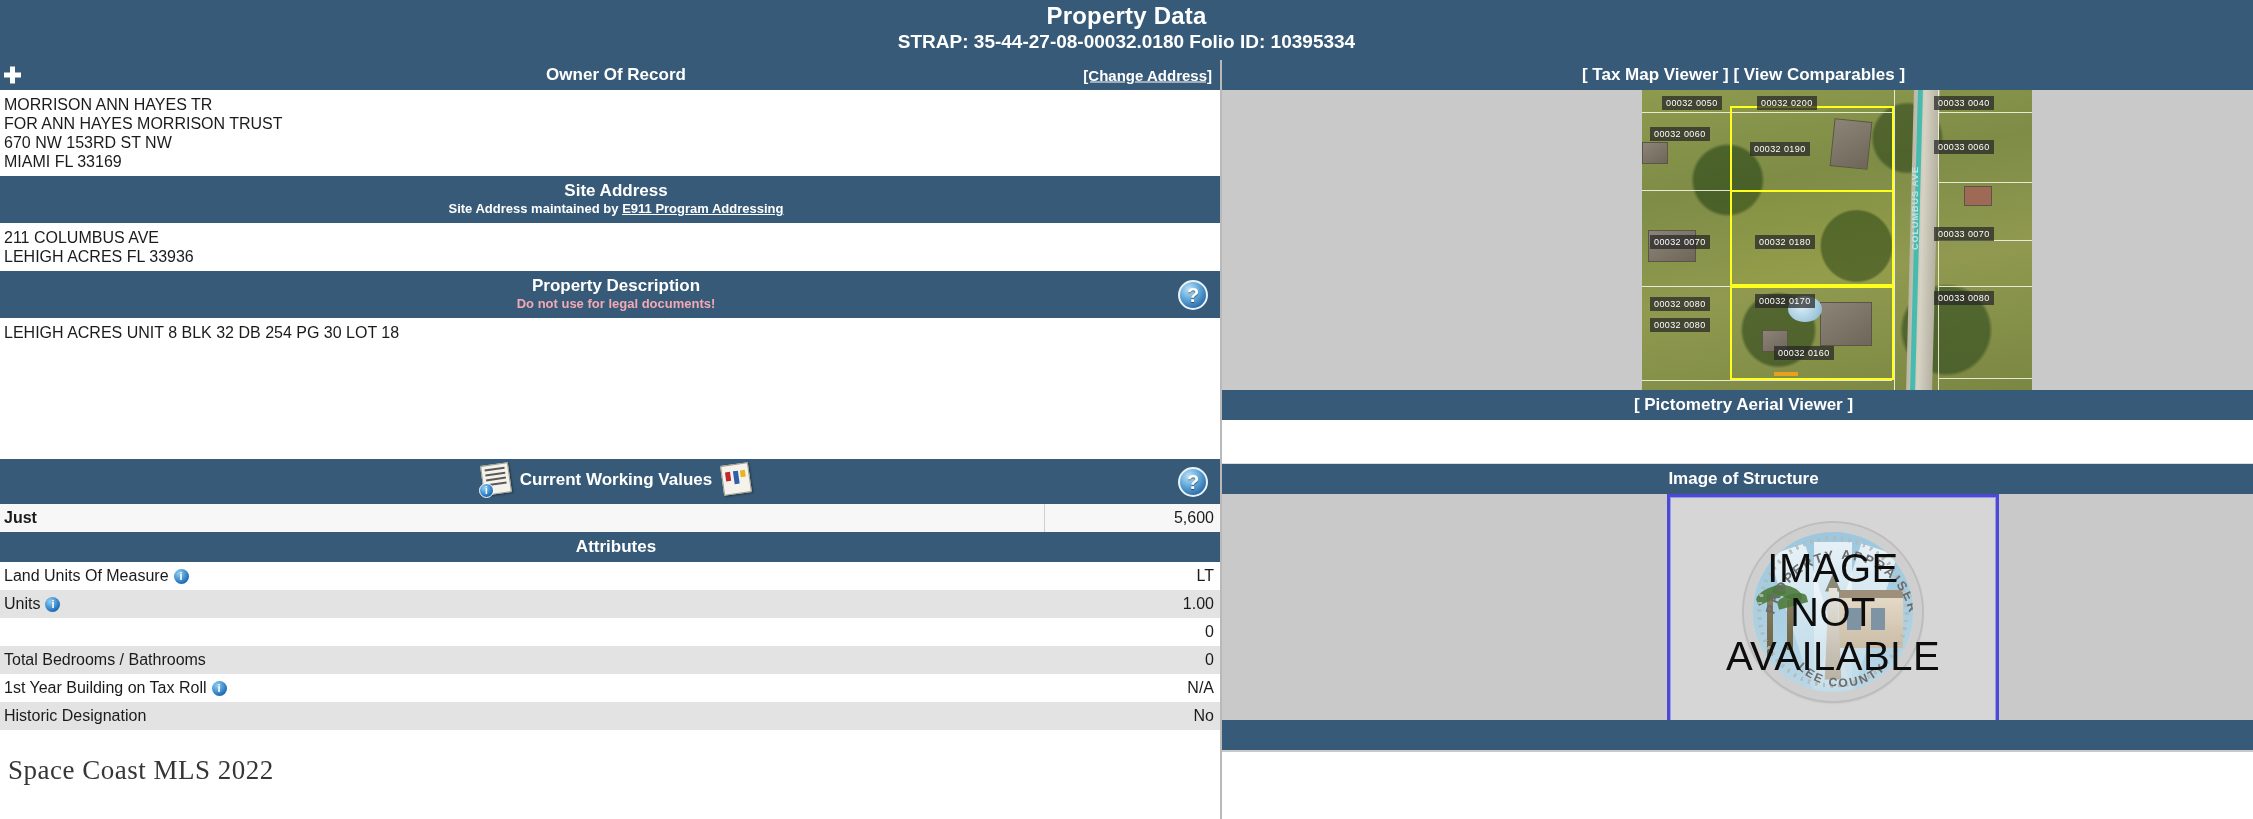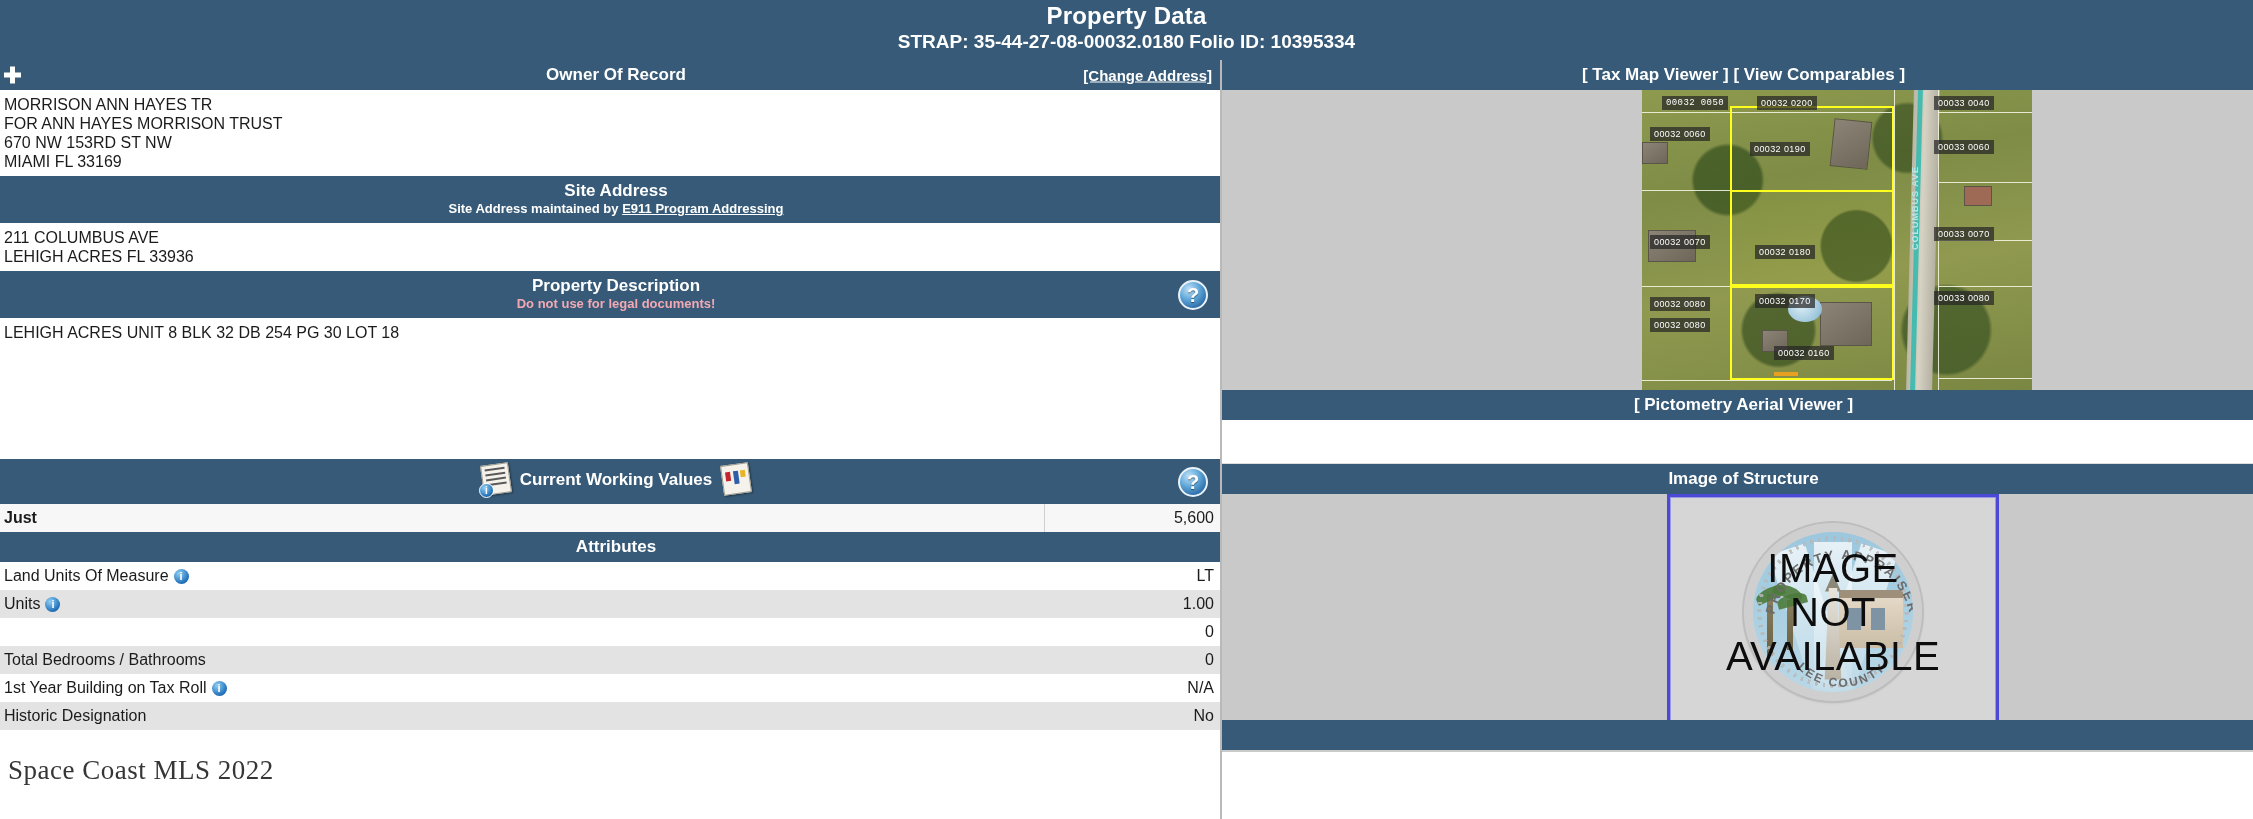--- a/index.html
+++ b/index.html
@@ -386,28 +386,28 @@
         <div class="ylin" style="left:132px; top:282px; width:24px; height:4px; background:#e8a020;"></div>
 
         <div class="bldg" style="left:190px; top:30px; width:38px; height:48px; transform:rotate(6deg);"></div>
         <div class="bldg" style="left:178px; top:212px; width:52px; height:44px;"></div>
         <div class="bldg" style="left:120px; top:240px; width:26px; height:22px;"></div>
         <div class="bldg" style="left:6px;   top:140px; width:48px; height:32px;"></div>
         <div class="bldg" style="left:0px;   top:52px;  width:26px; height:22px;"></div>
         <div class="bldg" style="left:322px; top:96px;  width:28px; height:20px; background:#9e6a55;"></div>
         <div class="pond" style="left:146px; top:206px; width:34px; height:26px;"></div>
 
-        <div class="lbl" style="left:20px;  top:6px;font-family:Liberation Mono, monospace;">00032 0050</div>
+        <div class="lbl" style="left:20px;  top:6px;">00032 0050</div>
         <div class="lbl" style="left:115px; top:6px;">00032 0200</div>
         <div class="lbl" style="left:292px; top:6px;">00033 0040</div>
         <div class="lbl" style="left:8px;   top:37px;">00032 0060</div>
         <div class="lbl" style="left:108px; top:52px;">00032 0190</div>
         <div class="lbl" style="left:292px; top:50px;">00033 0060</div>
         <div class="lbl" style="left:8px;   top:145px;">00032 0070</div>
-        <div class="lbl" style="left:113px; top:155px;">00032 0180</div>
+        <div class="lbl" style="left:113px; top:145px;">00032 0180</div>
         <div class="lbl" style="left:292px; top:137px;">00033 0070</div>
         <div class="lbl" style="left:8px;   top:207px;">00032 0080</div>
         <div class="lbl" style="left:8px;   top:228px;">00032 0080</div>
         <div class="lbl" style="left:113px; top:204px;">00032 0170</div>
         <div class="lbl" style="left:292px; top:201px;">00033 0080</div>
         <div class="lbl" style="left:132px; top:256px;">00032 0160</div>
       </div>
     </div>
 
     <div class="bar">

